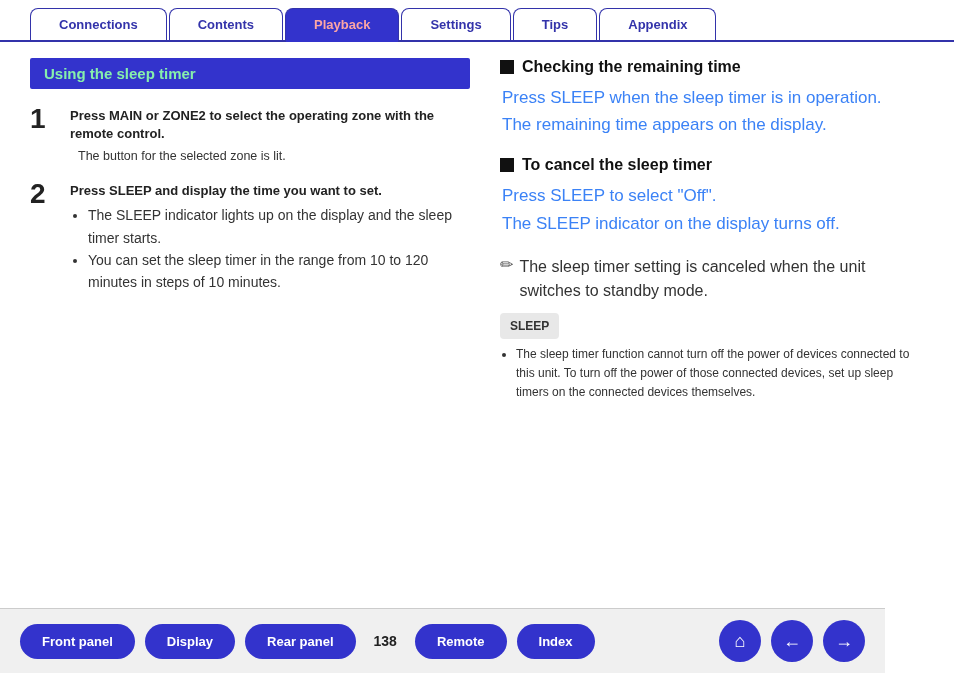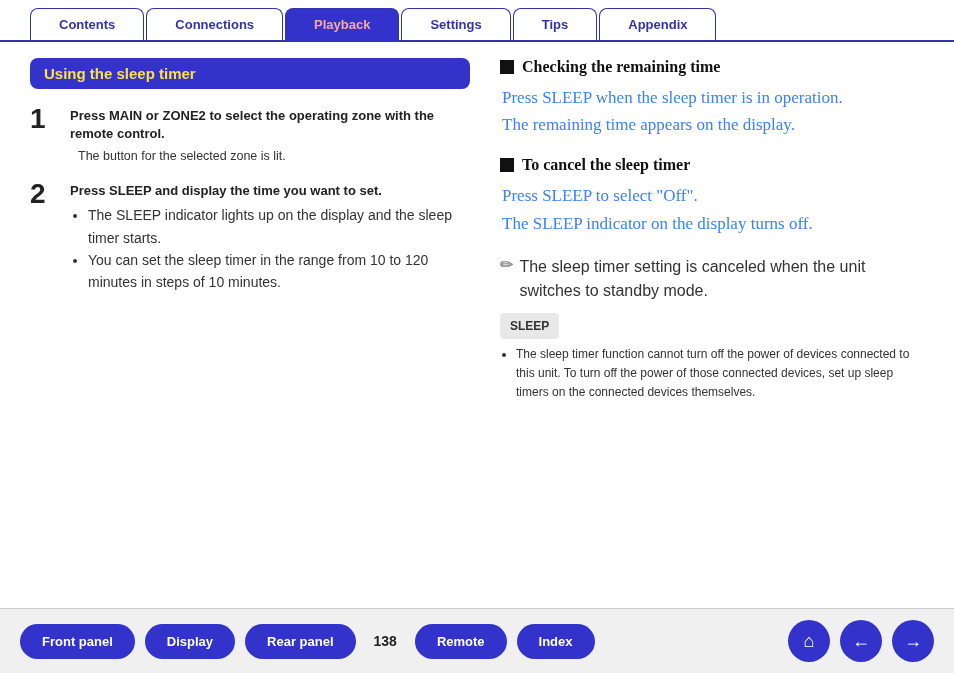--- a/index.html
+++ b/index.html
@@ -58,25 +58,25 @@
       overflow: hidden;
     }
 
     
     .left-col {
       width: 440px;
       flex-shrink: 0;
     }
     .section-title {
       background: #3333cc;
-      color: #fde047;
+      color: #86efac;
       font-size: 15px;
       font-weight: bold;
       padding: 7px 14px;
-      border-radius: 8px;
+      border-radius: 2px;
       margin-bottom: 18px;
     }
 
     .step-row {
       display: flex;
       align-items: flex-start;
       margin-bottom: 16px;
     }
     .step-number {
       font-size: 28px;
@@ -110,21 +110,20 @@
       line-height: 1.6;
       margin-top: 4px;
     }
 
     
     .right-col {
       flex: 1;
     }
     .sub-section {
       margin-bottom: 18px;
-      font-family: Liberation Serif, serif;
     }
     .sub-heading {
       display: flex;
       align-items: center;
       font-size: 16px;
       font-weight: bold;
       color: #111;
       margin-bottom: 8px;
       gap: 8px;
     }
@@ -176,21 +175,21 @@
       font-size: 12px;
       color: #333;
       line-height: 1.6;
     }
 
     
     .bottom-bar {
       position: absolute;
       bottom: 0;
       left: 0;
-      width: 954px;
+      width: 885px;
       height: 65px;
       background: #f0f0f0;
       border-top: 1px solid #ccc;
       display: flex;
       align-items: center;
       padding: 0 20px;
       gap: 10px;
     }
     .nav-btn {
       background: #3333cc;
@@ -234,22 +233,22 @@
       cursor: pointer;
       display: flex;
       align-items: center;
       justify-content: center;
     }
   </style>
 </head>
 <body>
 
 <div class="top-nav">
+  <div class="tab">Connections</div>
   <div class="tab">Contents</div>
-  <div class="tab">Connections</div>
   <div class="tab active">
     <span>Playback</span>
     <div class="tab-connector"></div>
   </div>
   <div class="tab">Settings</div>
   <div class="tab">Tips</div>
   <div class="tab">Appendix</div>
 </div>
 
 <div class="main-content">

